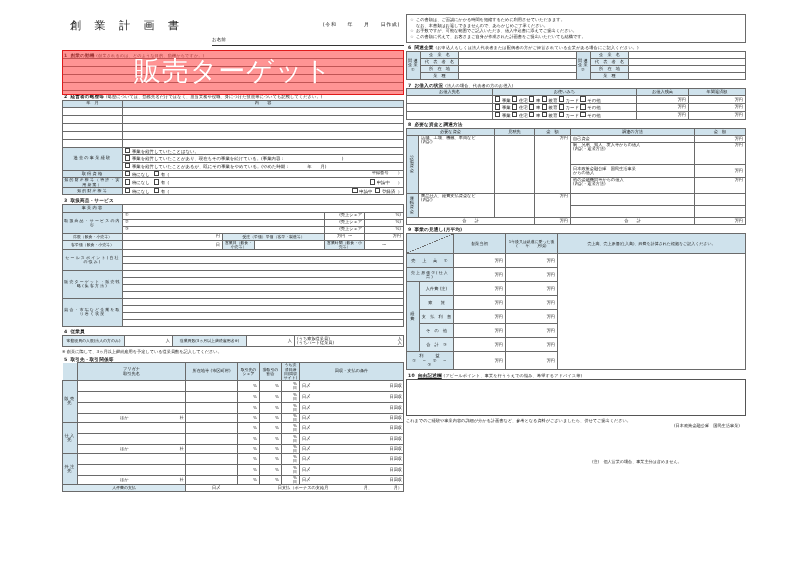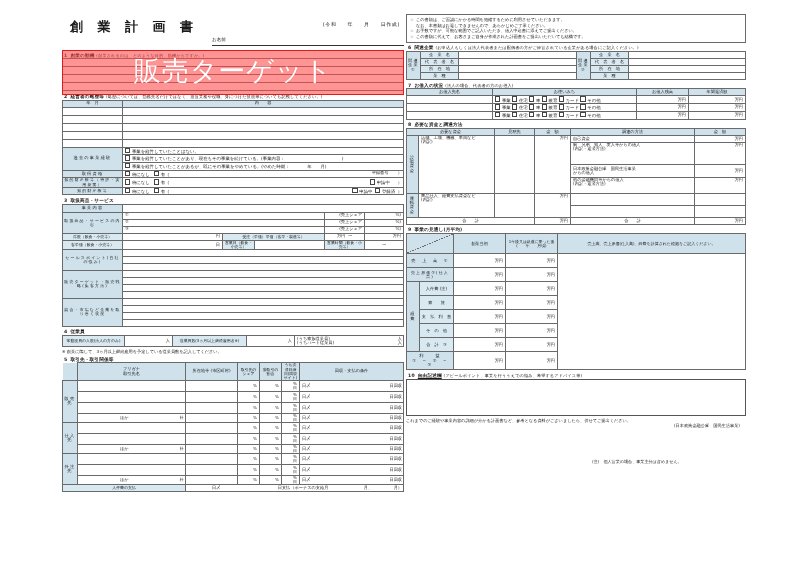--- a/index.html
+++ b/index.html
@@ -15,21 +15,21 @@
   .page { position: relative; width: 800px; height: 565px; }
 
   
   .col-left  { position: absolute; left: 62px;  top: 12px; width: 342px; }
   .col-right { position: absolute; left: 406px; top: 14px; width: 340px; }
 
   
   .doc-head { position: relative; height: 38px; }
   .doc-title {
     position: absolute; left: 8px; top: 6px;
-    font-size: 13px; font-weight: bold; letter-spacing: 5px;
+    font-size: 11px; font-weight: normal; letter-spacing: 5px;
   }
   .doc-date {
     position: absolute; right: 4px; top: 9px;
     font-size: 5px; letter-spacing: .6px;
   }
   .doc-date span { display: inline-block; }
   .name-line {
     position: absolute; left: 150px; top: 24px; width: 192px;
     border-bottom: 1px solid #333; height: 10px;
   }

